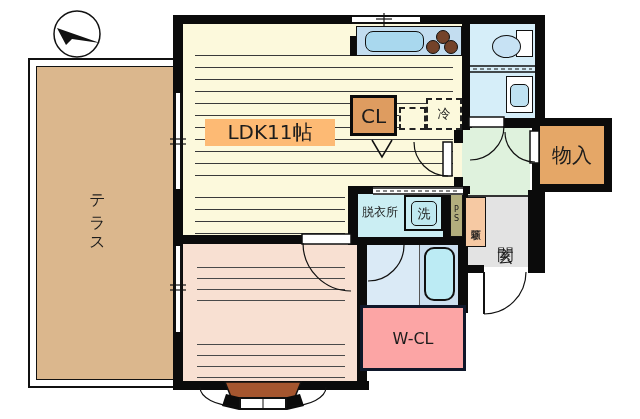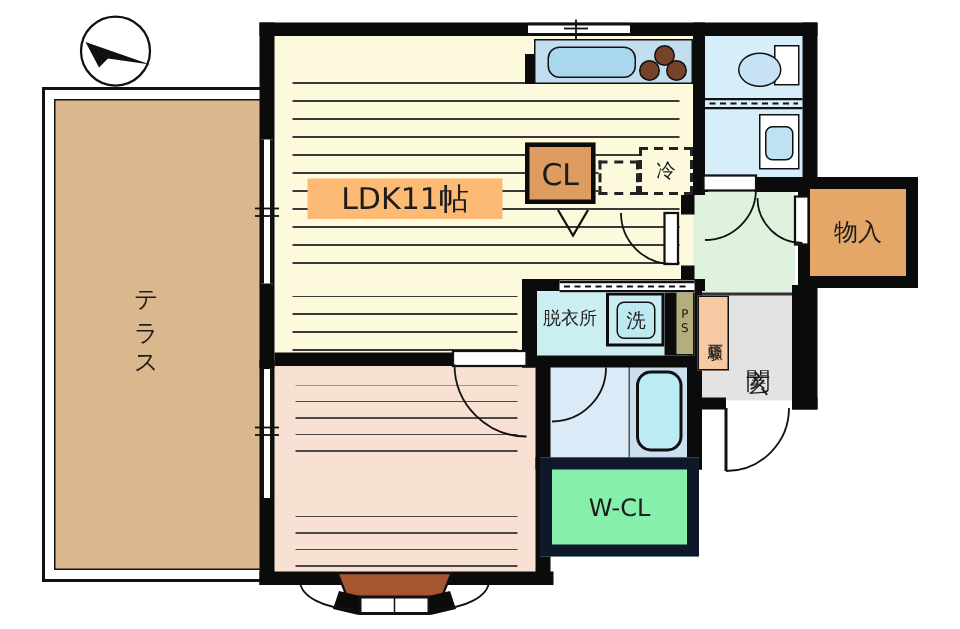--- a/index.html
+++ b/index.html
@@ -101,24 +101,24 @@
 
   <div class="abs" style="left:450px;top:190px;width:13px;height:47px;background:#B2AE7D;border:1px solid #111;">
     <span class="lbl vert" style="width:100%;height:100%;font-size:8px;">PS</span>
   </div>
 
   <div class="abs" style="left:465px;top:197px;width:21px;height:50px;background:#F6C9A3;border:1px solid #111;">
     <span class="lbl vert" style="width:100%;height:100%;font-size:10px;">下駄箱</span>
   </div>
 
   <div class="abs" style="left:532px;top:118px;width:80px;height:74px;background:#E5A767;border:8px solid #0b0b0b;">
-    <span class="lbl" style="width:100%;height:100%;font-size:16px;">物入</span>
+    <span class="lbl" style="width:100%;height:100%;font-size:20px;">物入</span>
   </div>
 
-  <div class="abs" style="left:360px;top:305px;width:106px;height:66px;background:#86efac;border:8px solid #0f172a;">
+  <div class="abs" style="left:360px;top:305px;width:106px;height:66px;background:#fca5a5;border:3px solid #0f172a;">
     <span class="lbl" style="width:100%;height:100%;font-size:16px;">W-CL</span>
   </div>
 
   <div class="abs lbl" style="left:205px;top:119px;width:130px;height:27px;font-size:20px;background:#fdba74;">
     <span>LDK11帖</span>
   </div>
   <div class="abs lbl vert" style="left:86px;top:175px;width:22px;height:80px;font-size:16px;letter-spacing:3px;">
     <span>テラス</span>
   </div>
   <div class="abs lbl" style="left:358px;top:205px;width:44px;height:15px;font-size:12px;">

